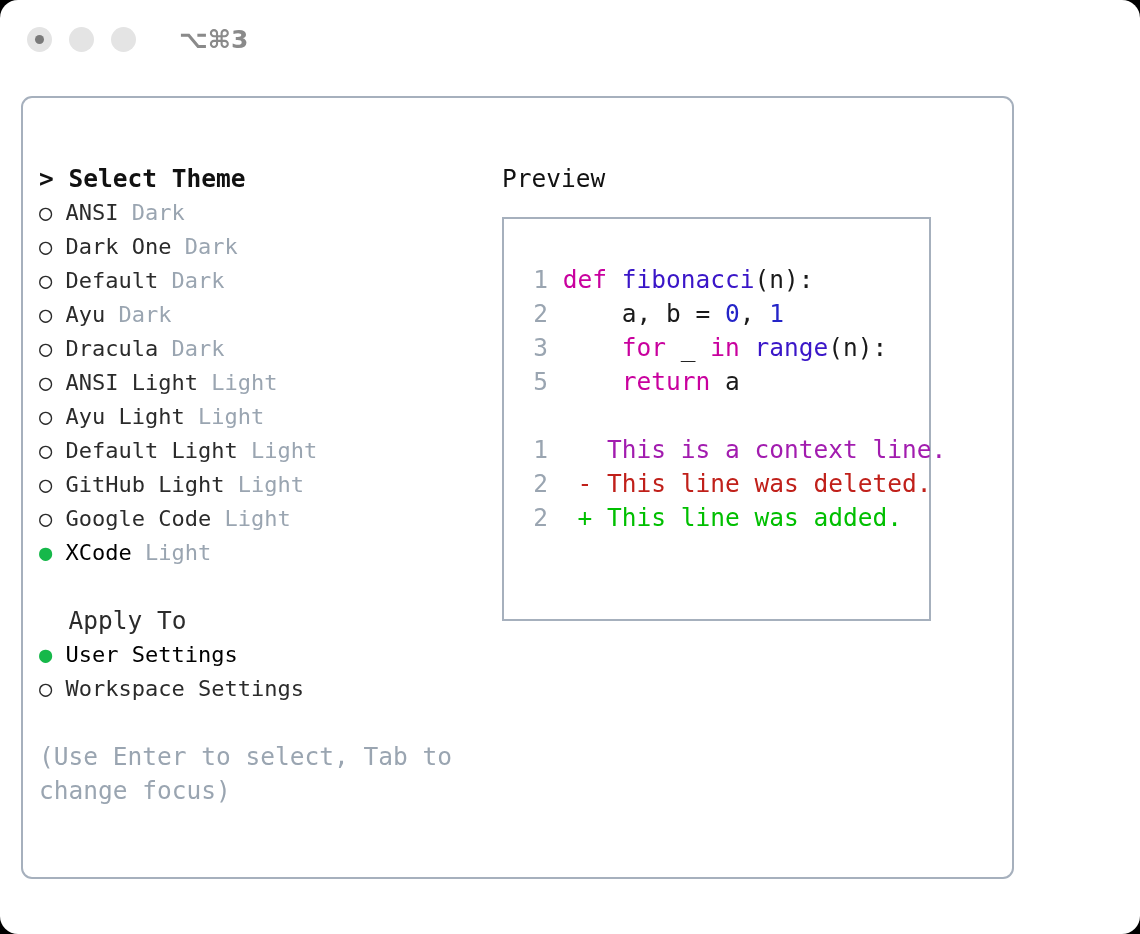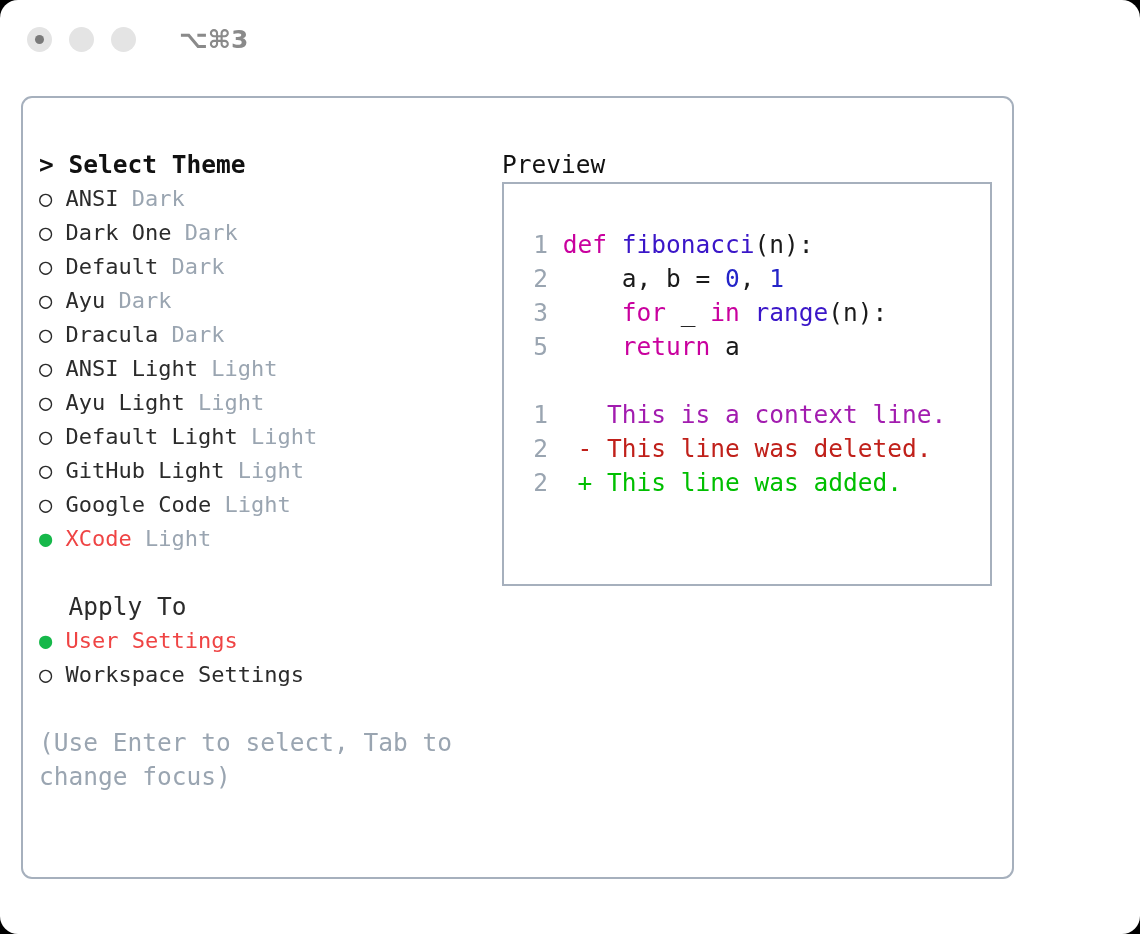--- a/index.html
+++ b/index.html
@@ -59,21 +59,21 @@
     left: 21px; top: 96px;
     width: 993px;
     height: 783px;
     border: 2px solid #a6b0bd;
     border-radius: 11px;
     background: #ffffff;
   }
 
   .columns {
     position: absolute;
-    left: 0; top: 0;
+    left: 0; top: 14px;
     width: 100%; height: 100%; border-radius: 26px;
   }
 
   
   .left-col {
     position: absolute;
     left: 16px;
     top: 50px;
     width: 450px;
   }
@@ -91,21 +91,21 @@
     line-height: 34px;
     color: #2b2b2b;
     white-space: pre;
     display: block;
   }
   .opt-row .bullet { color: #2b2b2b; }
   .opt-row .label  { color: #2b2b2b; }
   .opt-row .cat    { color: #9aa5b1; }
 
   .opt-row.selected .bullet { color: #16b84a; }
-  .opt-row.selected .label  { color: #ef4444; }
+  .opt-row.selected .label  { color: #000000; }
 
   .section-gap { height: 34px; }
 
   .group-header {
     font-size: 24.5px;
     line-height: 34px;
     color: #2b2b2b;
     white-space: pre;
   }
 
@@ -126,21 +126,22 @@
     width: 500px;
   }
   .preview-title {
     font-size: 24.5px;
     line-height: 34px;
     color: #111111;
     white-space: pre;
   }
 
   .preview-box {
-    width: 490px;
+    margin-top: 21px;
+    width: 429px;
     height: 404px;
     border: 2px solid #a6b0bd;
     background: #ffffff;
     padding: 44px 0 0 18px;
   }
 
   .code-line {
     font-size: 24.5px;
     line-height: 34px;
     white-space: pre;

